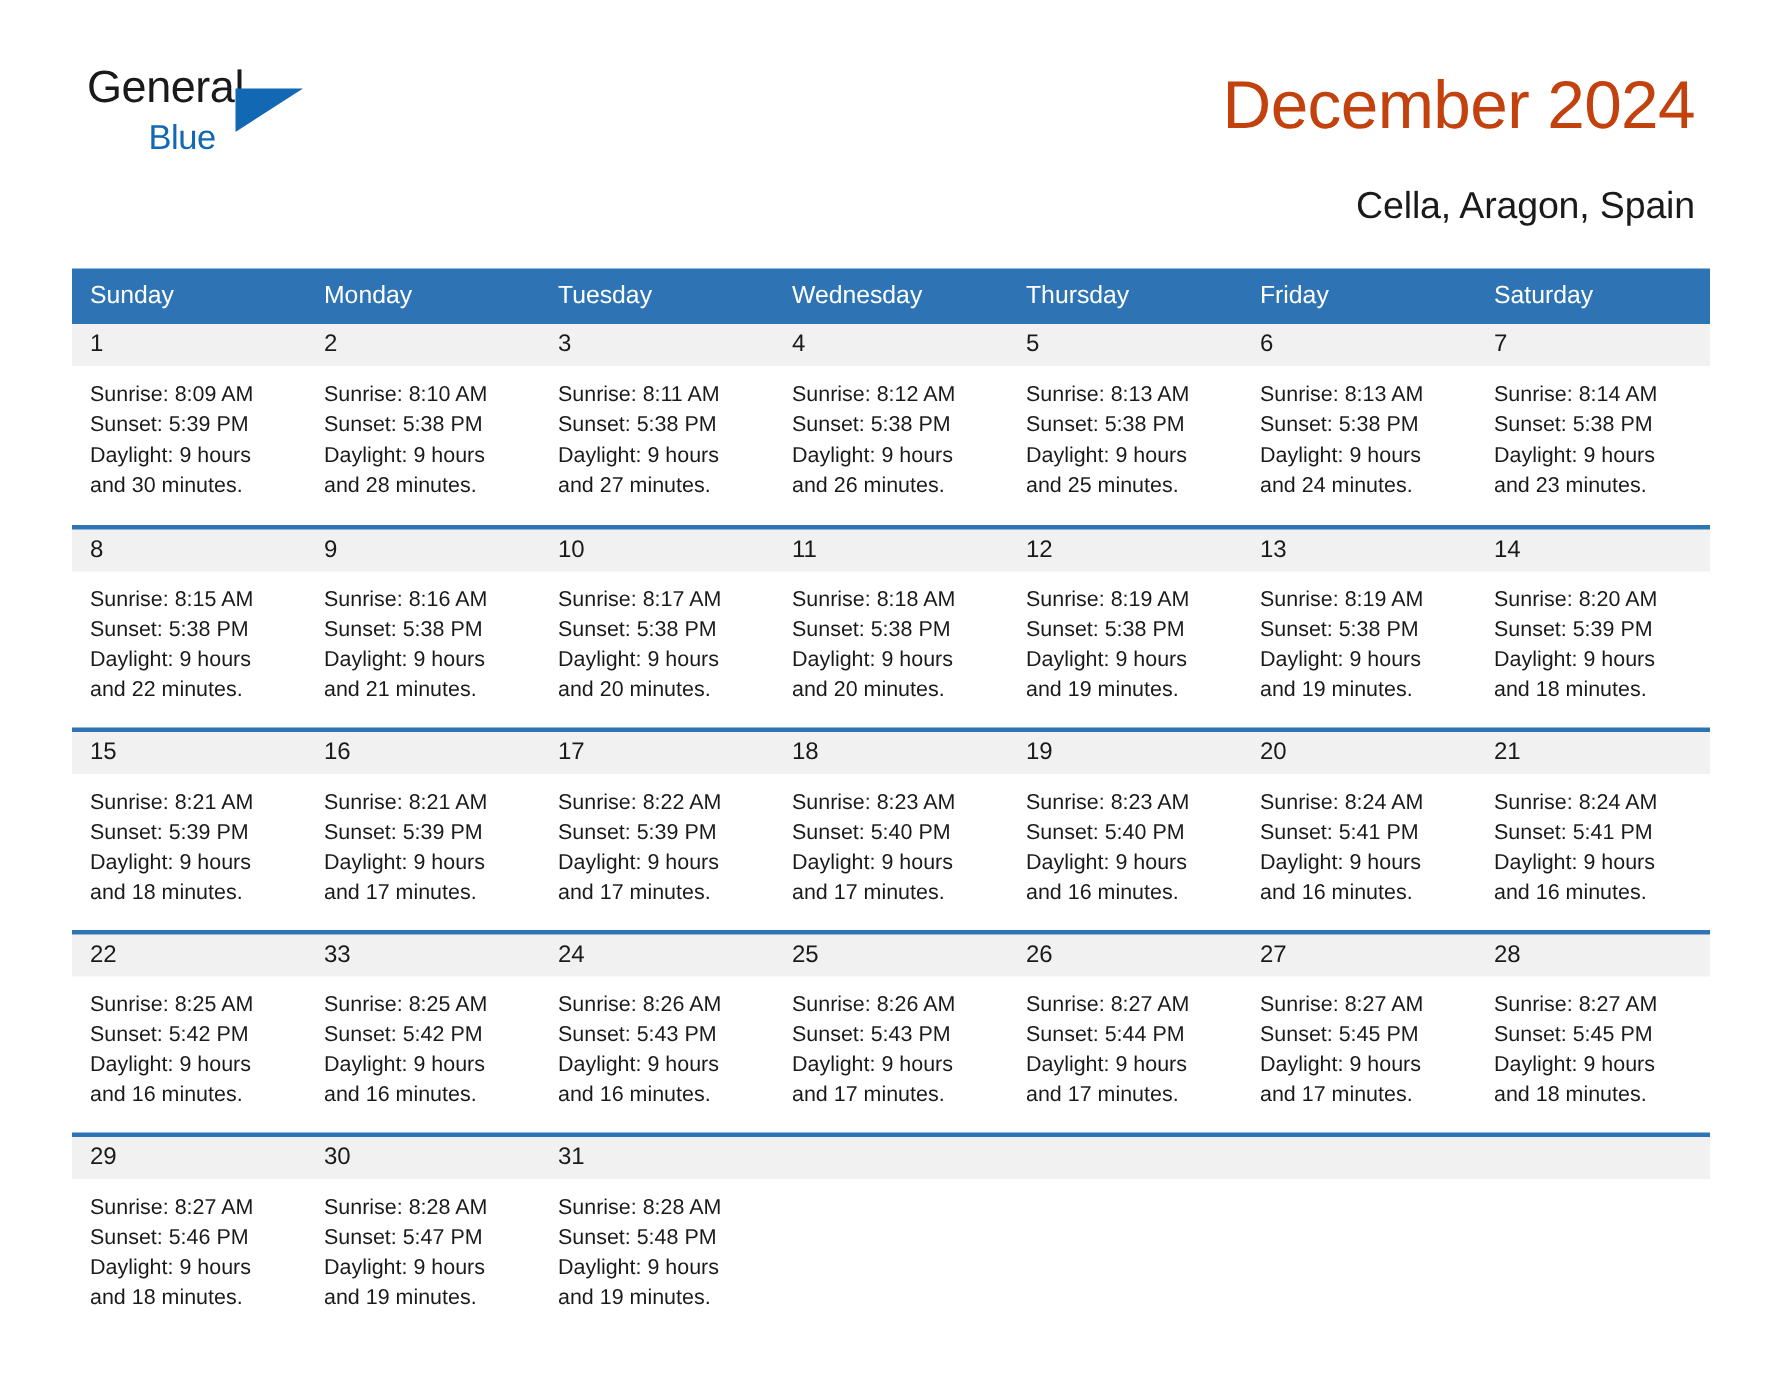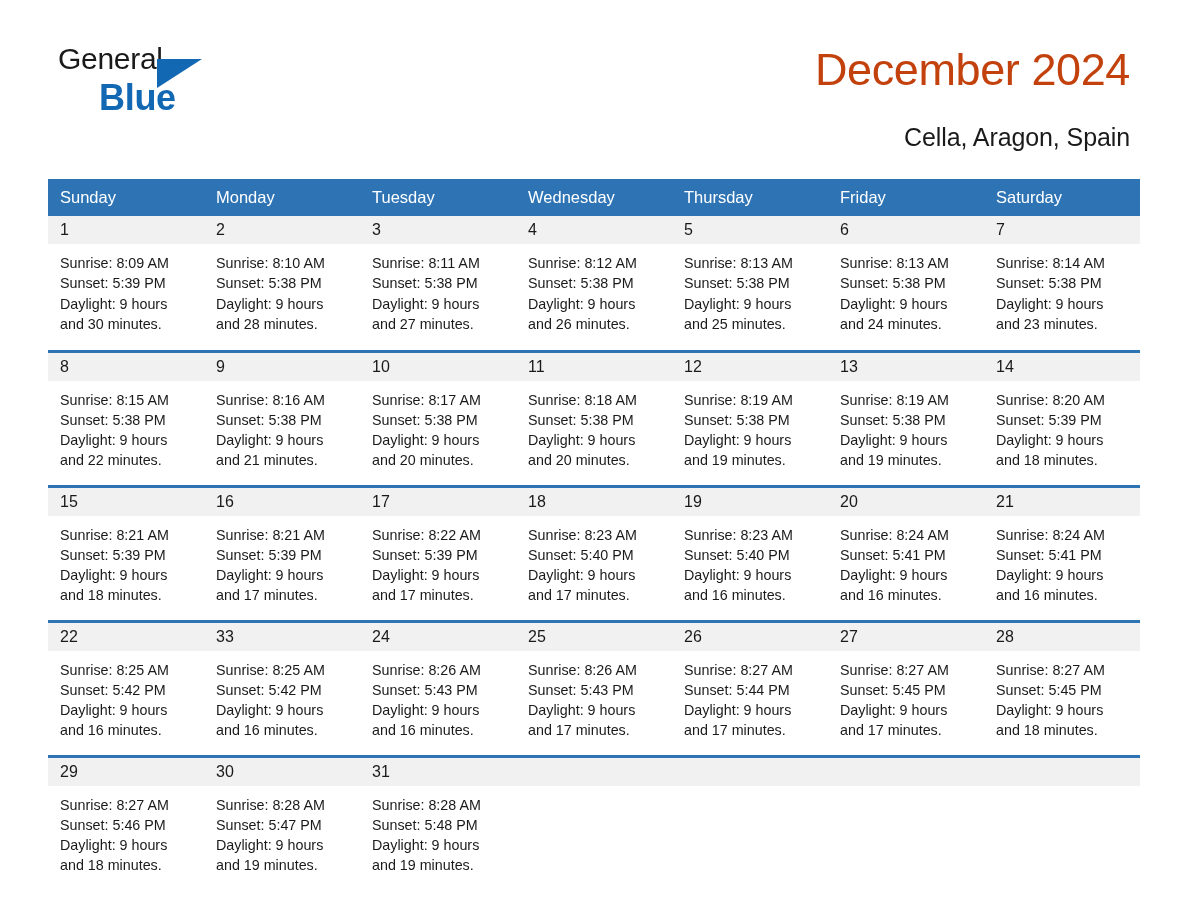--- a/index.html
+++ b/index.html
@@ -47,23 +47,23 @@
     left: 99px;
     top: 15px;
     width: 0; height: 0;
     border-left: 45px solid #1268b3;
     border-bottom: 29px solid transparent;
   }
   .logo-blue {
     position: absolute;
     left: 41px;
     top: 36px;
-    font-size: 36px;
+    font-size: 23px;
     color: #1268b3;
-    font-weight: 700;
+    font-weight: 400;
     letter-spacing: -0.3px;
   }
 
   .titleblock {
     text-align: right;
     padding-top: 2px;
   }
   .month-title {
     font-size: 45px;
     font-weight: 400;

